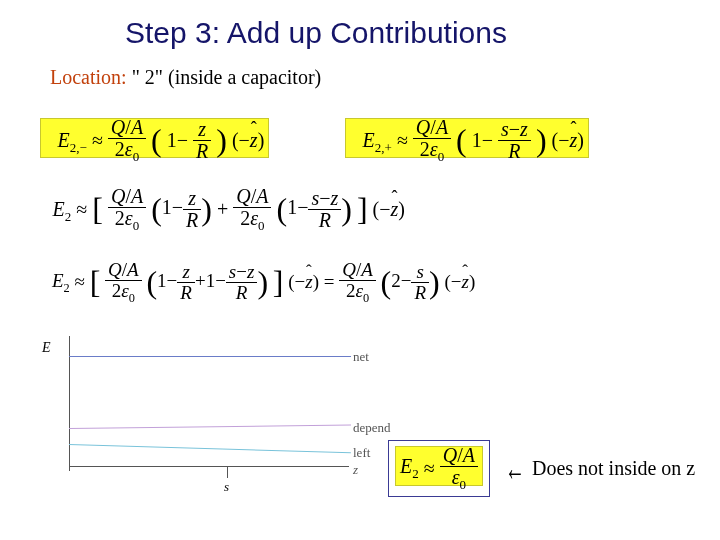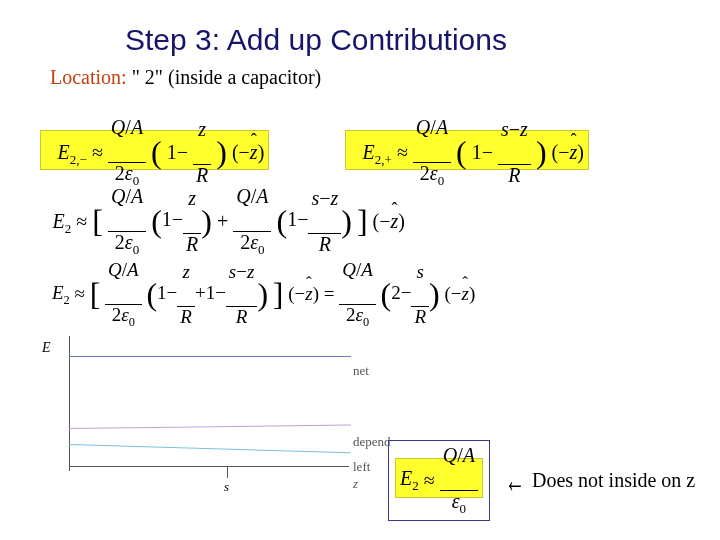--- a/index.html
+++ b/index.html
@@ -11,21 +11,20 @@
     overflow: hidden;
     position: relative;
   }
   .title {
     color: #151569;
     font-size: 30px;
     font-family: Helvetica, Arial, sans-serif;
     position: absolute;
     top: 16px;
     left: 125px;
-    margin-top: 7px;
   }
   .location {
     position: absolute;
     top: 66px;
     left: 50px;
     font-size: 20px;
     color: #000;
   }
   .location .lbl { color: #c2410c; }
   .eq {
@@ -34,21 +33,21 @@
     white-space: nowrap;
   }
   .eq .inline { display: inline-block; vertical-align: middle; }
   .frac {
     display: inline-block;
     vertical-align: middle;
     text-align: center;
     line-height: 1.05;
   }
   .frac .num { display:block; padding: 0 3px; }
-  .frac .den { display:block; border-top: 1.3px solid #000; padding: 0 3px; margin-top: 24px; }
+  .frac .den { display:block; border-top: 1.3px solid #000; padding: 0 3px; }
   .big { font-size: 32px; display:inline-block; vertical-align: middle; line-height: 0.7; position: relative; }
   .paren-open::before { content: "("; }
   .paren-close::after  { content: ")"; }
   .brack-open::before { content: "["; }
   .brack-close::after  { content: "]"; }
   .hat { position: relative; display:inline-block; }
   .hat::before { content: "ˆ"; position: absolute; top: -0.6em; left: 0.05em; font-size: 0.9em; }
   .sub { font-size: 0.65em; vertical-align: sub; }
   .sup { font-size: 0.70em; vertical-align: super; }
   .hl { background: #ffff2e; padding: 8px 4px; border: 1px solid #c8c82e; }
@@ -60,21 +59,21 @@
   .graph {
     position: absolute;
     left: 45px;
     top: 336px;
     width: 325px;
     height: 160px;
   }
   .graph .yaxis { position:absolute; left: 24px; top: 0; width: 0; height: 135px; border-left: 1px solid #555;}
   .graph .xaxis { position:absolute; left: 24px; top: 130px; width: 280px; height:0; border-top: 1px solid #555;}
   .graph .ylab { position:absolute; left: -3px; top: 4px; font-size: 14px; font-style: italic;}
-  .graph .lab { position:absolute; font-size: 13px; color:#555;margin-top:14px;}
+  .graph .lab { position:absolute; font-size: 13px; color:#555;}
   .graph .lab.net { left: 308px; top: 13px; }
   .graph .lab.right { left: 308px; top: 84px; }
   .graph .lab.left { left: 308px; top: 109px; }
   .graph .lab.z { left: 308px; top: 126px; font-style: italic;}
   .graph .stick { position:absolute; left:182px; top:130px; width:0; height:12px; border-left:1px solid #555;}
   .graph .sticklab { position:absolute; left:179px; top:143px; font-size:13px; font-style: italic;}
   .graph .line-net { position:absolute; left:24px; top:20px; width:282px; height:0; border-top:1.5px solid #6a7cc8;}
   .graph .line-right { position:absolute; left:24px; top:92px; width:282px; height:0; border-top:1.5px solid #c2a1d9; transform: rotate(-0.7deg); transform-origin: left;}
   .graph .line-left { position:absolute; left:24px; top:108px; width:282px; height:0; border-top:1.5px solid #79c3da; transform: rotate(1.7deg); transform-origin: left;}
 </style>

